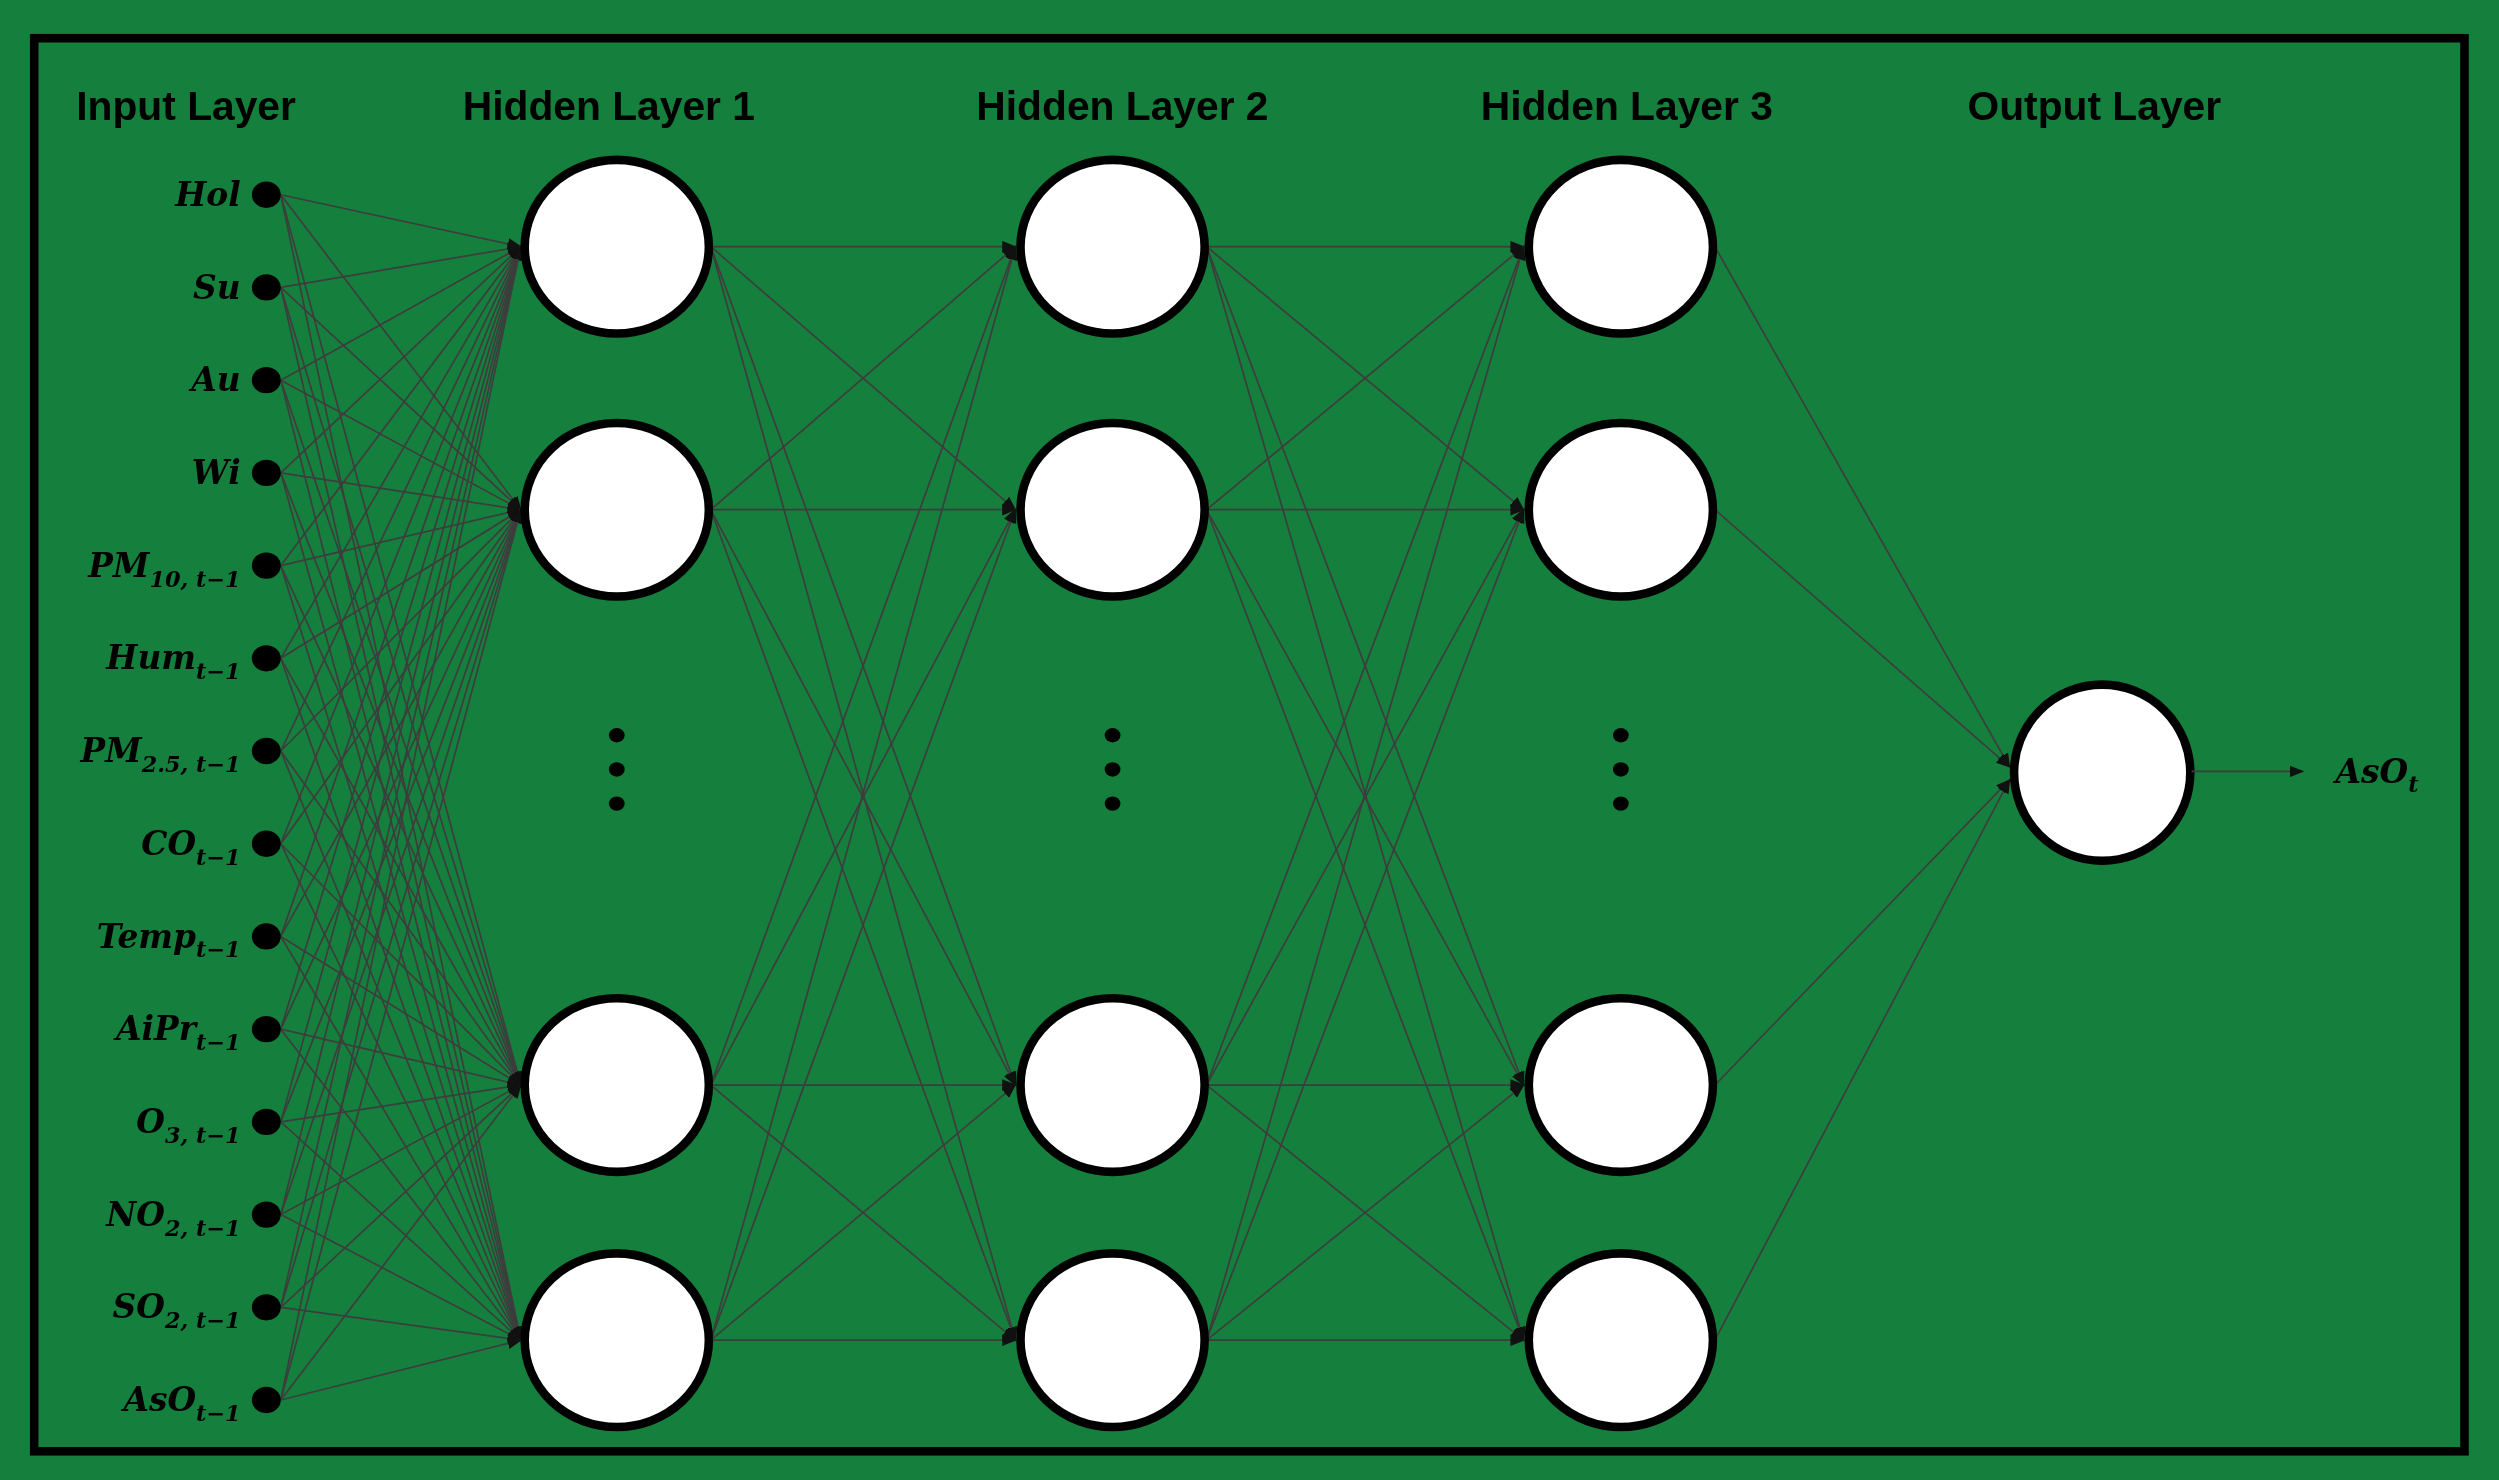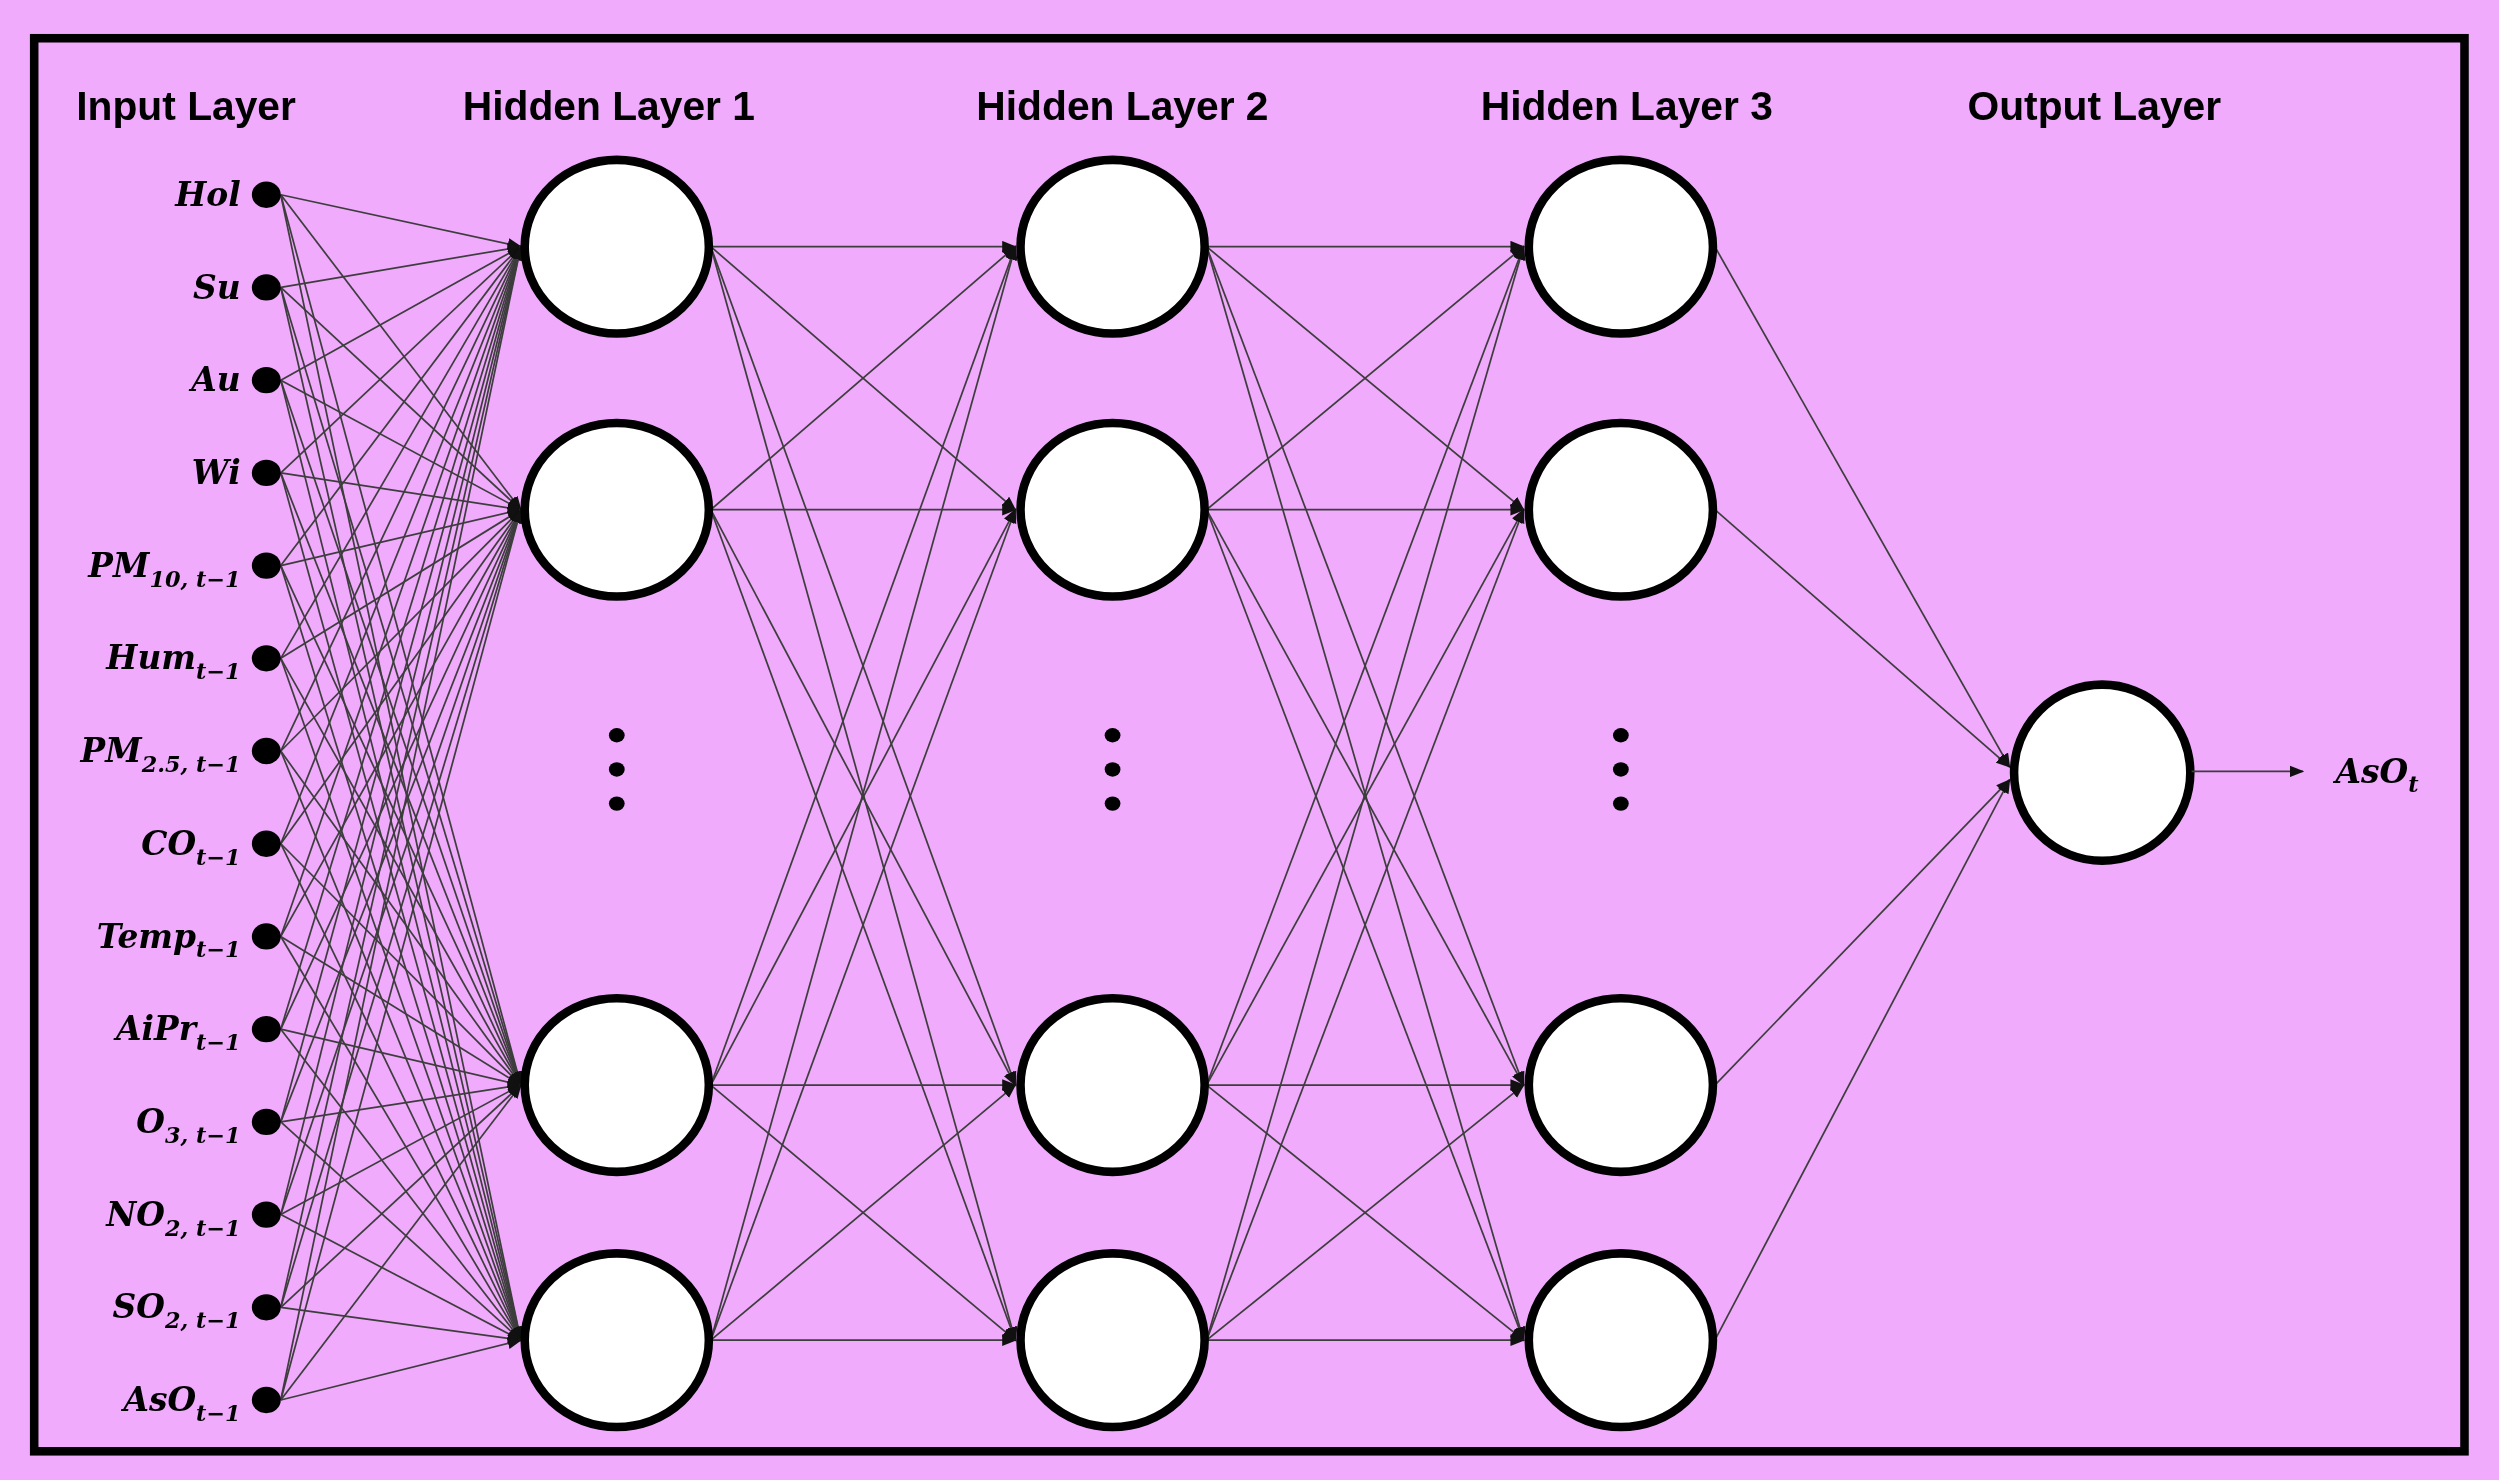--- a/index.html
+++ b/index.html
@@ -1,18 +1,18 @@
 <!DOCTYPE html>
 <html style="font-size:10.5px"><head>
 <meta charset="utf-8">
 <style>
   html, body { margin: 0; padding: 0; background: #ffffff; }
   .stage {
     width: 2500px; height: 1481px;
-    background: #f0abfc;
+    background: #15803d;
     position: relative;
   }
   svg { display: block; }
   .title {
     font-family: "Liberation Sans", sans-serif;
     font-weight: 700;
     font-size: 62px;
     fill: #000000;
   }
   .mlabel {

